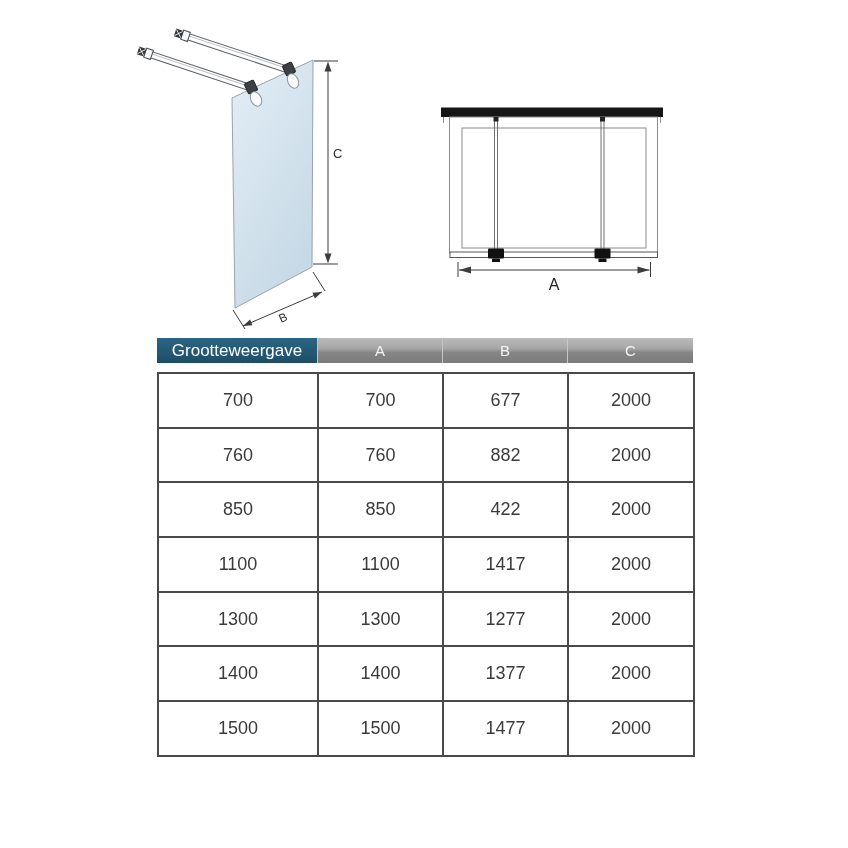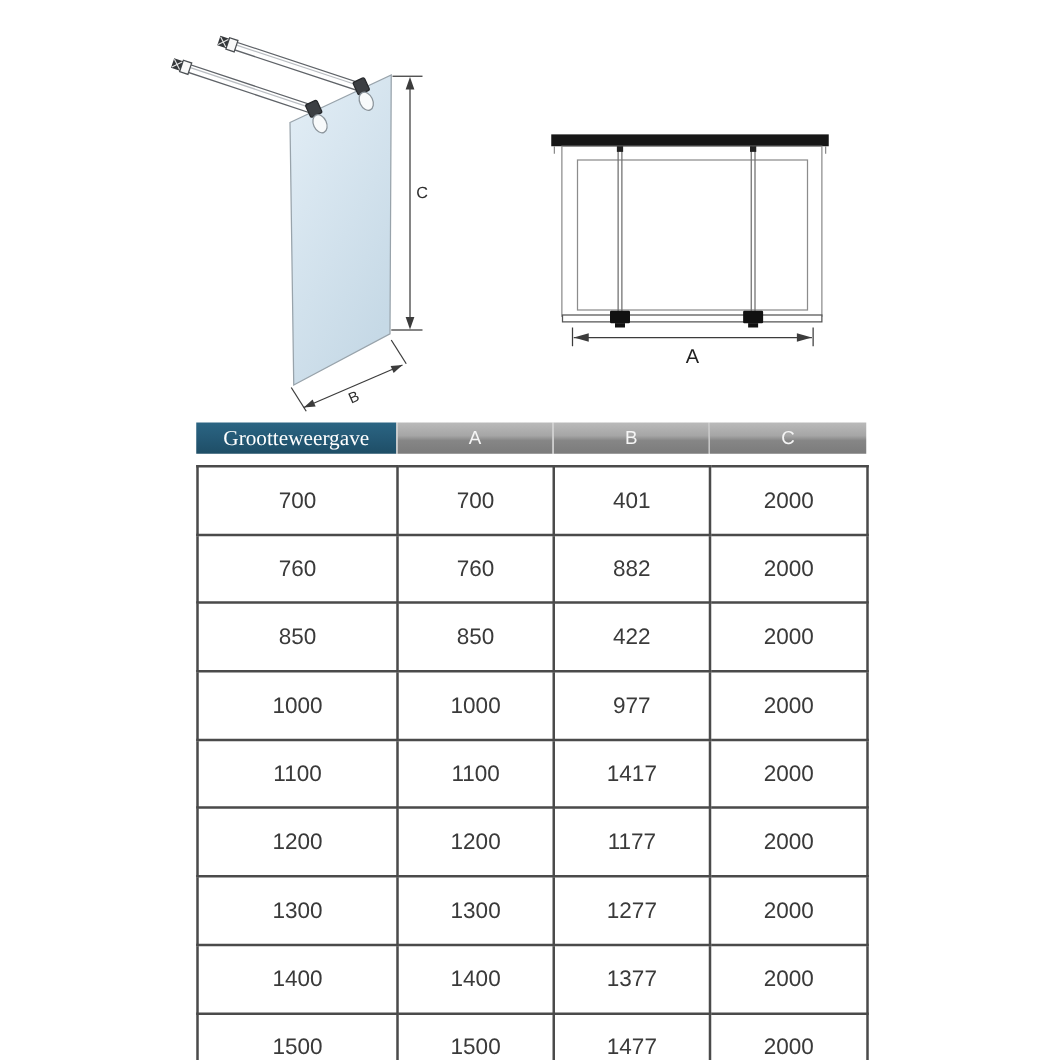--- a/index.html
+++ b/index.html
@@ -18,21 +18,21 @@
   .size-table-header { display: flex; width: 536px; height: 25px; }
   .hdr-cell {
     display: flex; align-items: center; justify-content: center;
     color: #f5f5f5; font-size: 15px; line-height: 1;
     background: linear-gradient(180deg, #bababa 0%, #a6a6a6 42%, #868686 58%, #7b7b7b 100%);
     box-sizing: border-box;
   }
   .hdr-cell.first {
     width: 160px;
     background: linear-gradient(180deg, #2b6583 0%, #245874 55%, #1e4e66 100%);
-    color: #ffffff; font-size: 17px; font-family: Liberation Serif, serif;
+    color: #ffffff; font-size: 17px;
   }
   .hdr-cell.rest { width: 125px; border-left: 1px solid #c6c6c6; }
   .hdr-cell.last { width: 126px; }
 
   .size-table-body { margin-top: 9px; border-collapse: collapse; table-layout: fixed; width: 536px; }
   .size-table-body td {
     border: 2px solid #4a4a4a;
     height: 32.7px;
     text-align: center; vertical-align: middle;
     font-size: 18px; color: #3a3a3a;
@@ -157,54 +157,42 @@
       <colgroup>
         <col class="c1">
           <col class="c2">
           <col class="c3">
           <col class="c4">
       </colgroup>
       <tbody>
           <tr>
             <td>700</td>
             <td>700</td>
-            <td>401</td>
+            <td>677</td>
             <td>2000</td>
           </tr>
           <tr>
             <td>760</td>
             <td>760</td>
             <td>882</td>
             <td>2000</td>
           </tr>
           <tr>
             <td>850</td>
             <td>850</td>
             <td>422</td>
             <td>2000</td>
           </tr>
           <tr>
-            <td>1000</td>
-            <td>1000</td>
-            <td>977</td>
-            <td>2000</td>
-          </tr>
-          <tr>
             <td>1100</td>
             <td>1100</td>
             <td>1417</td>
             <td>2000</td>
           </tr>
           <tr>
-            <td>1200</td>
-            <td>1200</td>
-            <td>1177</td>
-            <td>2000</td>
-          </tr>
-          <tr>
             <td>1300</td>
             <td>1300</td>
             <td>1277</td>
             <td>2000</td>
           </tr>
           <tr>
             <td>1400</td>
             <td>1400</td>
             <td>1377</td>
             <td>2000</td>

